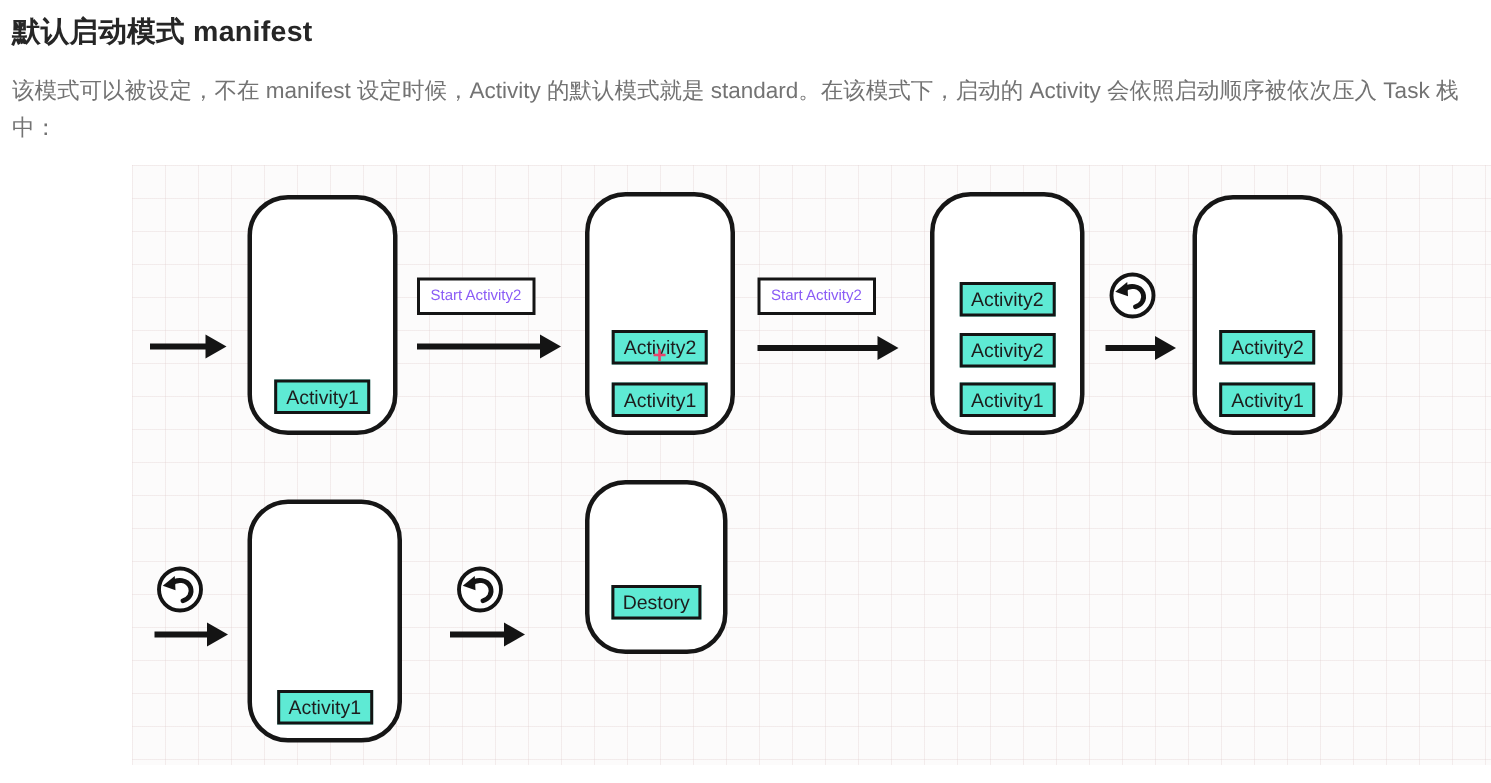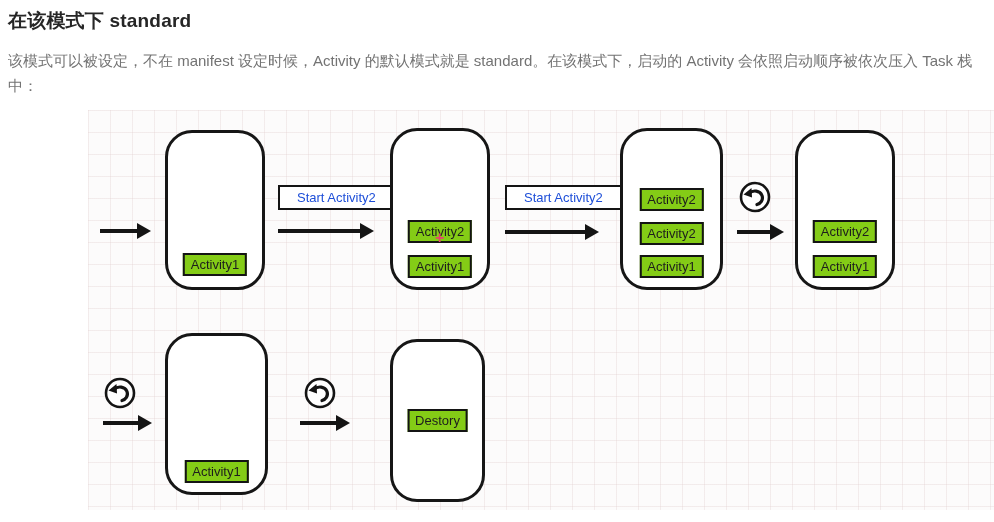--- a/index.html
+++ b/index.html
@@ -36,33 +36,33 @@
   }
   .phone {
     position: absolute;
     background: #ffffff;
     border: 3px solid #161616;
     border-radius: 27px;
   }
   .act {
     position: absolute; left: 50%; transform: translateX(-50%);
     border: 2.5px solid #141414;
-    background: #84cc16;
+    background: #5eead4;
     font-size: 13px; color: #1d1d1d;
     line-height: 17px;
     padding: 1px 6px;
     white-space: nowrap;
   }
   .slabel {
     position: absolute;
     border: 2px solid #141414;
     background: #ffffff;
-    font-size: 13px; color: #1d4ed8;
+    font-size: 10px; color: #8b5cf6;
     line-height: 17px;
-    padding: 2px 17px;
+    padding: 2px 7px;
     white-space: nowrap;
   }
   .arrow {
     position: absolute; height: 4px; background: #141414;
   }
   .arrow::after {
     content: "";
     position: absolute; right: -13px; top: 50%;
     transform: translateY(-50%);
     width: 0; height: 0;
@@ -74,21 +74,21 @@
   .cursor-plus {
     position: absolute; z-index: 6;
     color: #e8446c; font-weight: 700; font-size: 16px;
     line-height: 16px;
   }
 </style>
 </head>
 <body>
 
 <main>
-  <h1 class="page-title">在该模式下 standard</h1>
+  <h1 class="page-title">默认启动模式 manifest</h1>
   <p class="intro">该模式可以被设定，不在 manifest 设定时候，Activity 的默认模式就是 standard。在该模式下，启动的 Activity 会依照启动顺序被依次压入 Task 栈中：</p>
 
   <div class="diagram">
 
     <div class="arrow" style="left:12px;top:119px;width:38px"></div>
 
     <div class="phone" style="left:77px;top:20px;width:100px;height:160px">
       <div class="act" style="top:120px">Activity1</div>
     </div>
 
@@ -139,18 +139,18 @@
 
     <span class="back-icon" style="left:215px;top:266px">
       <svg width="34" height="34" viewBox="0 0 34 34">
         <circle cx="17" cy="17" r="14" fill="#ffffff" stroke="#141414" stroke-width="2.6"></circle>
         <path d="M11 13.5 C15 9.5, 22 10.5, 24 15.5 C25.6 20, 22.5 23.5, 19 24.5" fill="none" stroke="#141414" stroke-width="3.2" stroke-linecap="round"></path>
         <polygon points="5.5,14.5 13.5,8 14,17.5" fill="#141414"></polygon>
       </svg>
     </span>
     <div class="arrow" style="left:212px;top:311px;width:37px"></div>
 
-    <div class="phone" style="left:302px;top:229px;width:95px;height:163px">
+    <div class="phone" style="left:302px;top:210px;width:95px;height:116px">
       <div class="act" style="top:67px">Destory</div>
     </div>
 
   </div>
 </main>
 
 </body></html>

